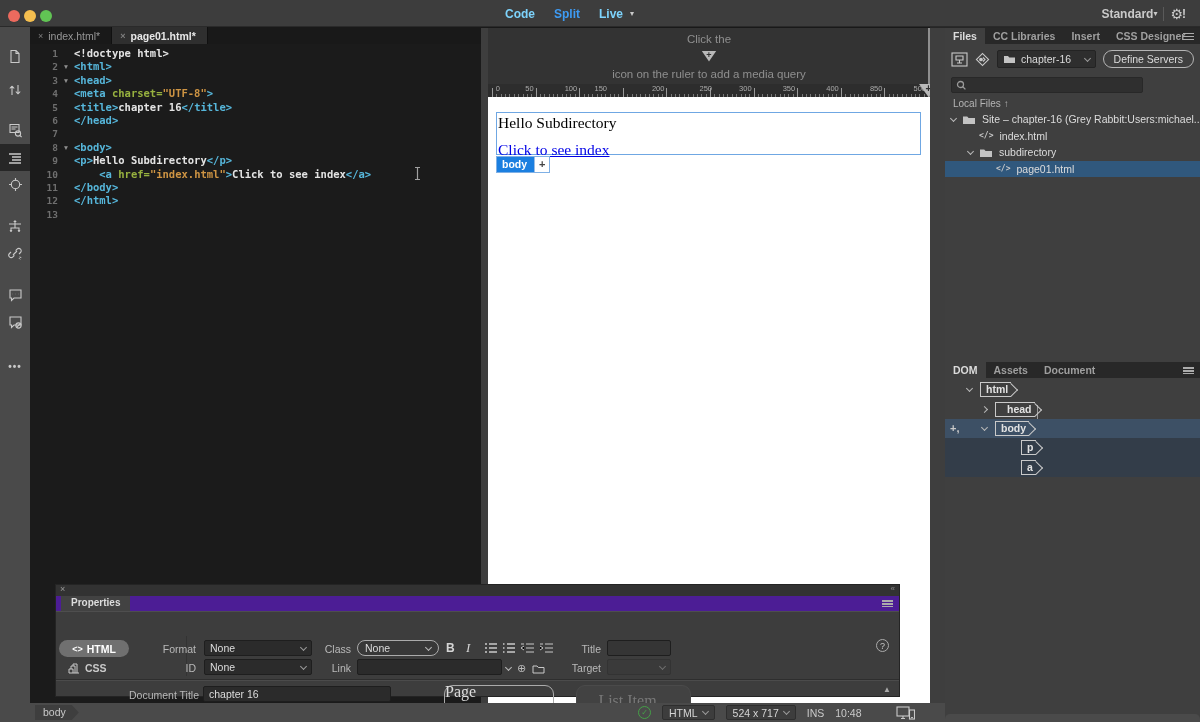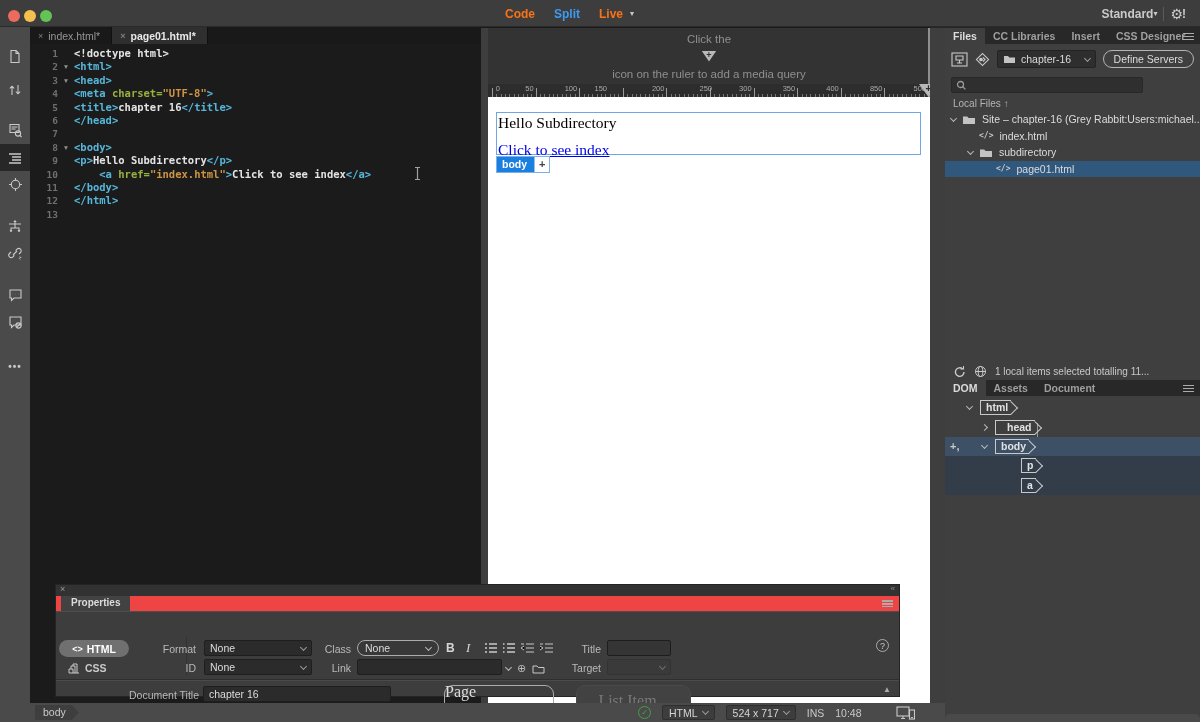--- a/index.html
+++ b/index.html
@@ -6,21 +6,21 @@
   html,body { width:1200px; height:722px; }
   body { position:relative; overflow:hidden; background:#262626;
          font-family:"Liberation Sans","DejaVu Sans",sans-serif; -webkit-font-smoothing:antialiased; }
   .abs { position:absolute; }
 
   
   .topbar { left:0; top:0; width:1200px; height:27px; background:#3D3D3D; border-bottom:1px solid #2A2A2A; }
   .tl { position:absolute; top:10px; width:12px; height:12px; border-radius:50%; }
   .tl.red { left:8px; background:#EC6A5E; } .tl.yellow { left:24px; background:#F5BF4F; } .tl.green { left:40px; background:#61C454; }
   .viewmodes { position:absolute; left:505px; top:0; height:27px; display:flex; align-items:center; gap:19px; }
-  .vm { font-size:12px; font-weight:bold; color:#f97316; cursor:default; }
+  .vm { font-size:12px; font-weight:bold; color:#7dd3fc; cursor:default; }
   .vm.active { color:#3E9BF4; }
   .vm-caret { color:#C9C9C9; font-size:8px; margin-left:-12px; }
   .ws-group { position:absolute; right:14px; top:0; height:27px; display:flex; align-items:center; gap:6px; }
   .ws-label { font-size:12px; font-weight:bold; color:#C9C9C9; }
   .ws-caret { font-size:8px; color:#C9C9C9; margin-left:-6px; }
   .ws-div { width:1px; height:14px; background:#5A5A5A; }
   .gear { font-size:14px; color:#C9C9C9; }
   .gear-bang { font-size:12px; font-weight:bold; color:#C9C9C9; margin-left:-7px; }
 
   
@@ -101,21 +101,21 @@
   .dtag::after { content:''; position:absolute; right:-5px; top:2.1px; width:9px; height:9px; border-top:1px solid #C9C9C9; border-right:1px solid #C9C9C9; transform:rotate(45deg); }
   .dtag.stacked { box-shadow:2.5px 2.5px 0 -0.5px #3F3F3F, 3px 3px 0 0 #9A9A9A;padding-left:11px; }
   .dplus { position:absolute; left:5px; color:#C9C9C9; font-size:11px; font-weight:bold; }
   .rp-footer { position:absolute; left:945px; top:714px; width:255px; height:8px; background:#4A4A4A; border-radius:5px 5px 0 0; }
 
   
   .props { left:55px; top:584px; width:845px; height:113px; background:#3D3D3D; border:1px solid #242424; }
   .pp-titlebar { height:11px; background:#323232; position:relative; }
   .pp-x { position:absolute; left:4px; top:-1px; color:#9A9A9A; font-size:9px; }
   .pp-collapse { position:absolute; right:5px; top:-1px; color:#8A8A8A; font-size:8px; letter-spacing:-1px; }
-  .pp-tabrow { height:15px; background:#ef4444; position:relative; display:flex; }
+  .pp-tabrow { height:15px; background:#4c1d95; position:relative; display:flex; }
   .pp-tab { margin-left:5px; background:#424242; color:#DCDCDC; font-size:10px; font-weight:bold; padding:1px 10px 0; }
   .pp-body { position:relative; height:85px; border-top:1px solid #4E4E4E; }
   .plbl { position:absolute; color:#B9B9B9; font-size:10.5px; text-align:right; }
   .psel { position:absolute; height:16px; background:#2B2B2B; border:1px solid #1E1E1E; border-radius:2px; color:#DCDCDC; font-size:10.5px; display:flex; align-items:center; padding:0 5px; }
   .psel .sp { flex:1; }
   .psel .chev, .site-select .chev, .sb-box .chev { border-color:#9A9A9A; }
   .psel.disabled { background:#3A3A3A; border-color:#333; }
   .ppill { position:absolute; height:16px; border:1px solid #ABABAB; border-radius:8px; background:#383838; color:#DCDCDC; font-size:10.5px; display:flex; align-items:center; padding:0 7px; }
   .ppill .sp { flex:1; }
   .htmlpill { position:absolute; left:3px; top:28px; width:70px; height:17px; background:#707070; border-radius:9px; display:flex; align-items:center; justify-content:center; gap:4px; color:#FFF; font-size:10.5px; font-weight:bold; }
@@ -378,36 +378,20 @@
       <div class="frow selected" style="padding-left: 40px;">
         <span class="chev " style="border: none;"></span>
         <span class="ficon">
           <span class="codeglyph">&lt;/&gt;</span>
         </span>
         <span>page01.html</span>
       </div>
     </div>
   <div class="fp-spacer"></div>
 
-  <div class="fp-status">
-    <svg width="13" height="13">
-        <g stroke="#C9C9C9" fill="none" stroke-width="1.4">
-          <path d="M11,7 a4.3,4.3 0 1 1 -1.3,-3"></path>
-          <path d="M10.5,1 v3 h-3" stroke-width="1.1"></path>
-        </g>
-      </svg>
-    <svg width="13" height="13">
-        <g stroke="#C9C9C9" fill="none" stroke-width="1">
-          <circle cx="6.5" cy="6.5" r="5"></circle>
-          <ellipse cx="6.5" cy="6.5" rx="2.3" ry="5"></ellipse>
-          <path d="M1.5,6.5 h10"></path>
-        </g>
-      </svg>
-    <span>1 local items selected totalling 11...</span>
-  </div>
 
   <div class="ptabs" id="domtabs">
       <div class="ptab active">DOM</div>
       <div class="ptab">Assets</div>
       <div class="ptab">Document</div>
       <span class="menu-lines"></span>
     </div>
   <div class="domtree" id="domtree">
       <div class="drow">
         <span class="chev down" style="margin-left: 22px;"></span>

